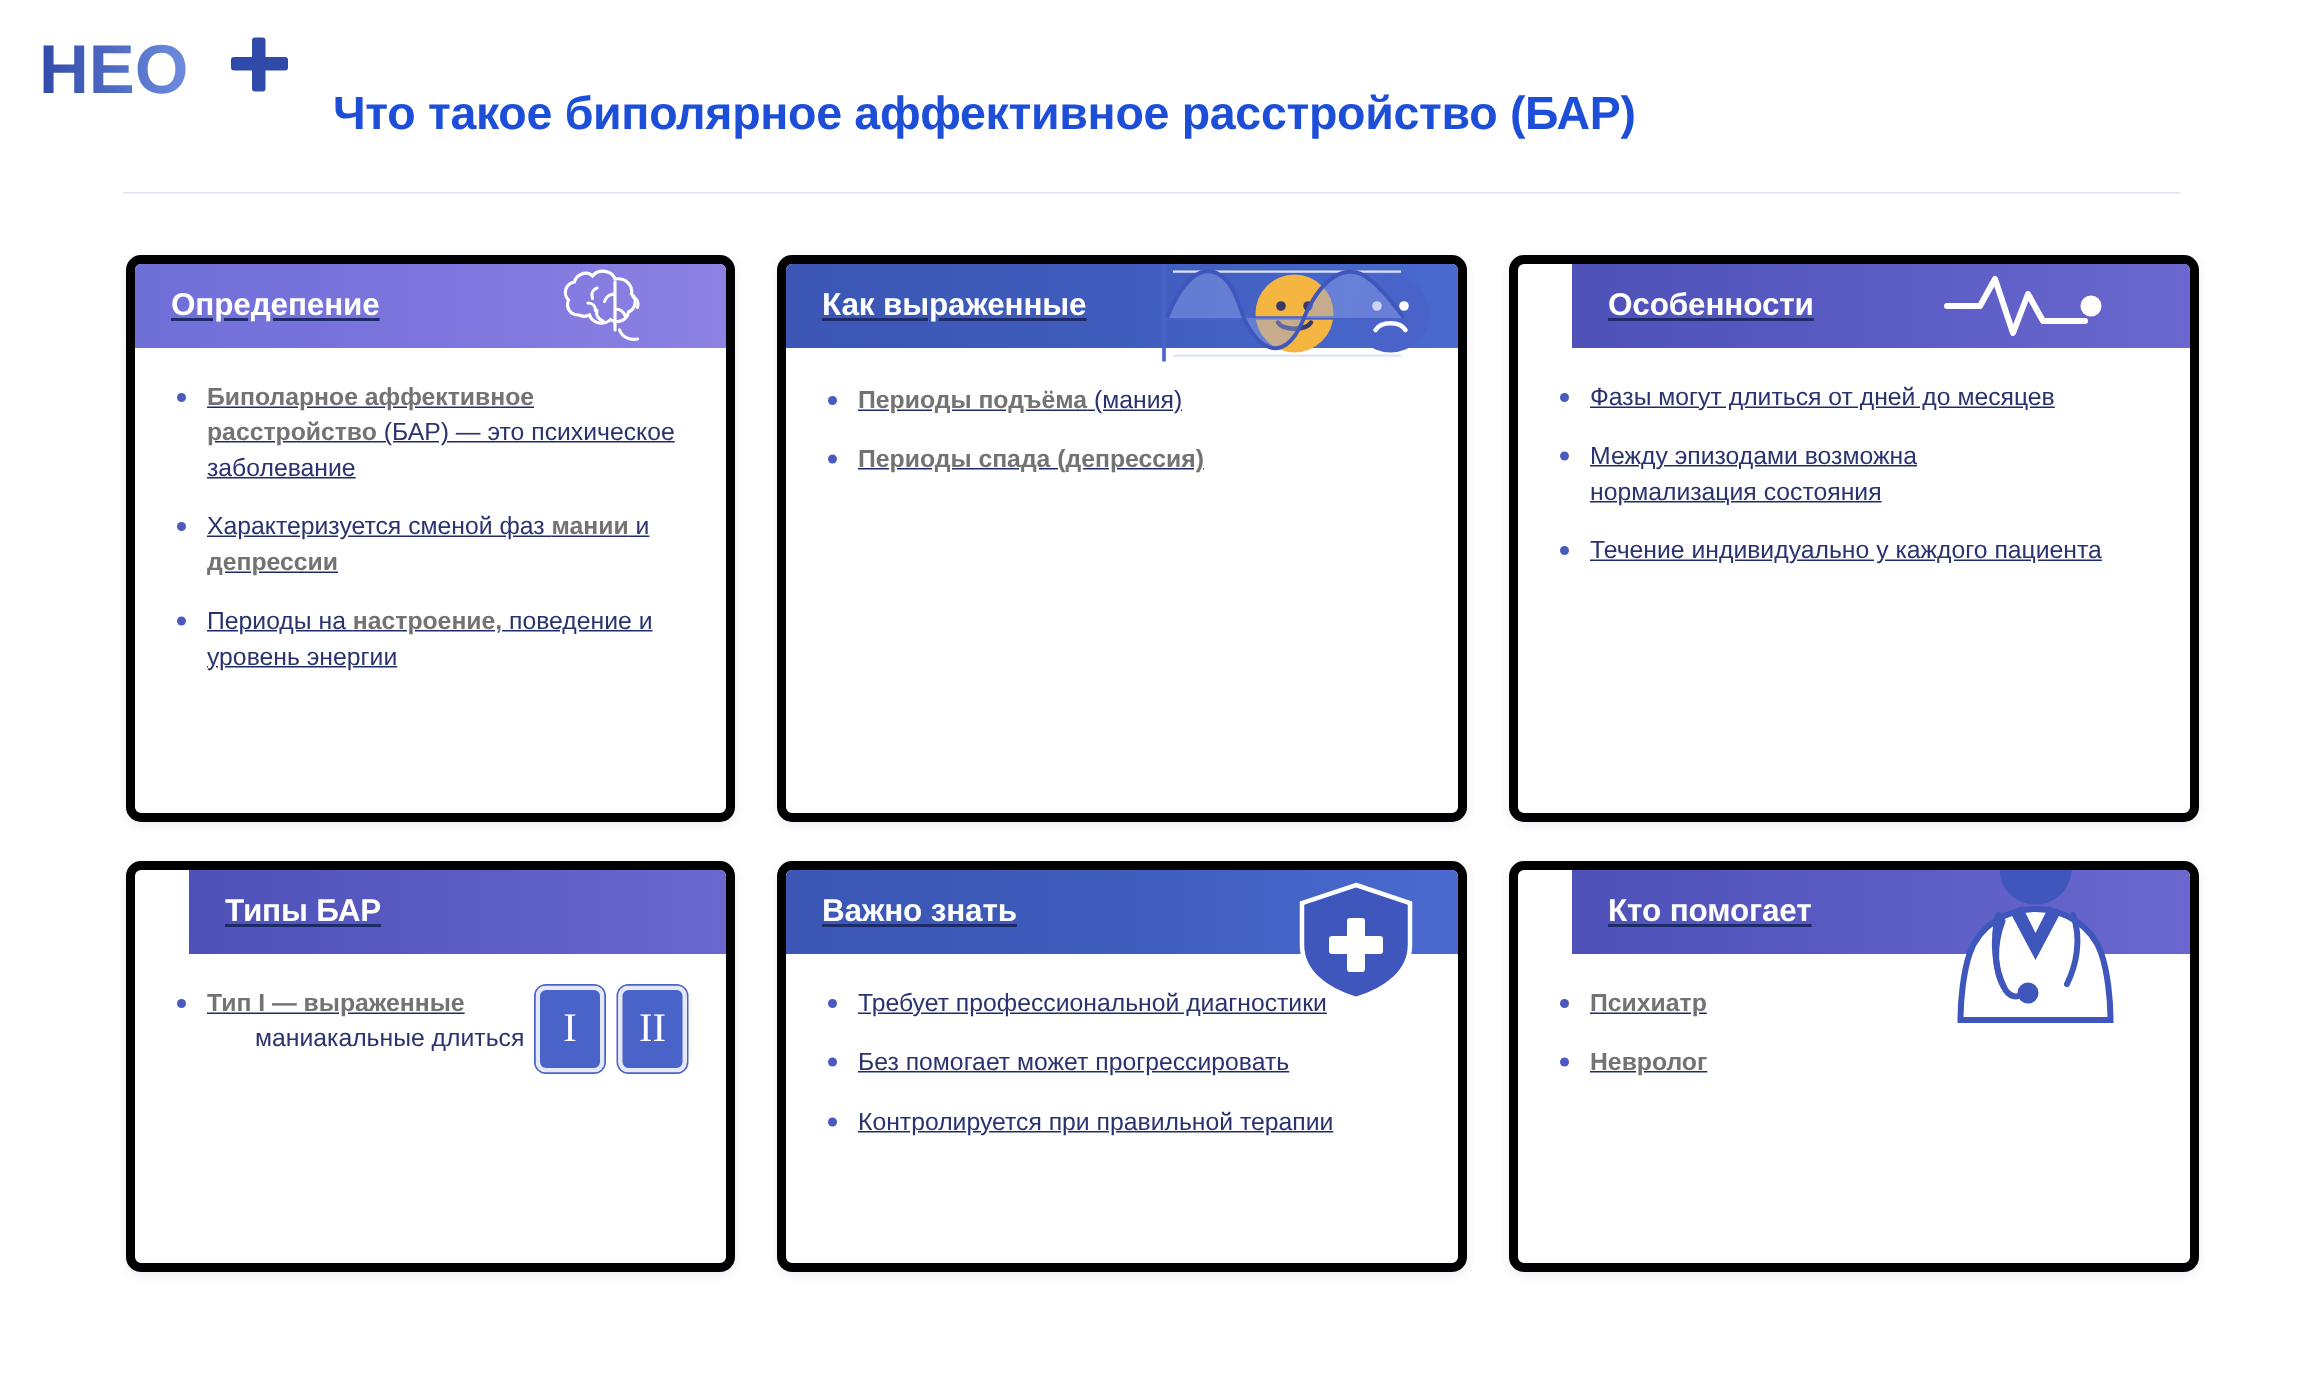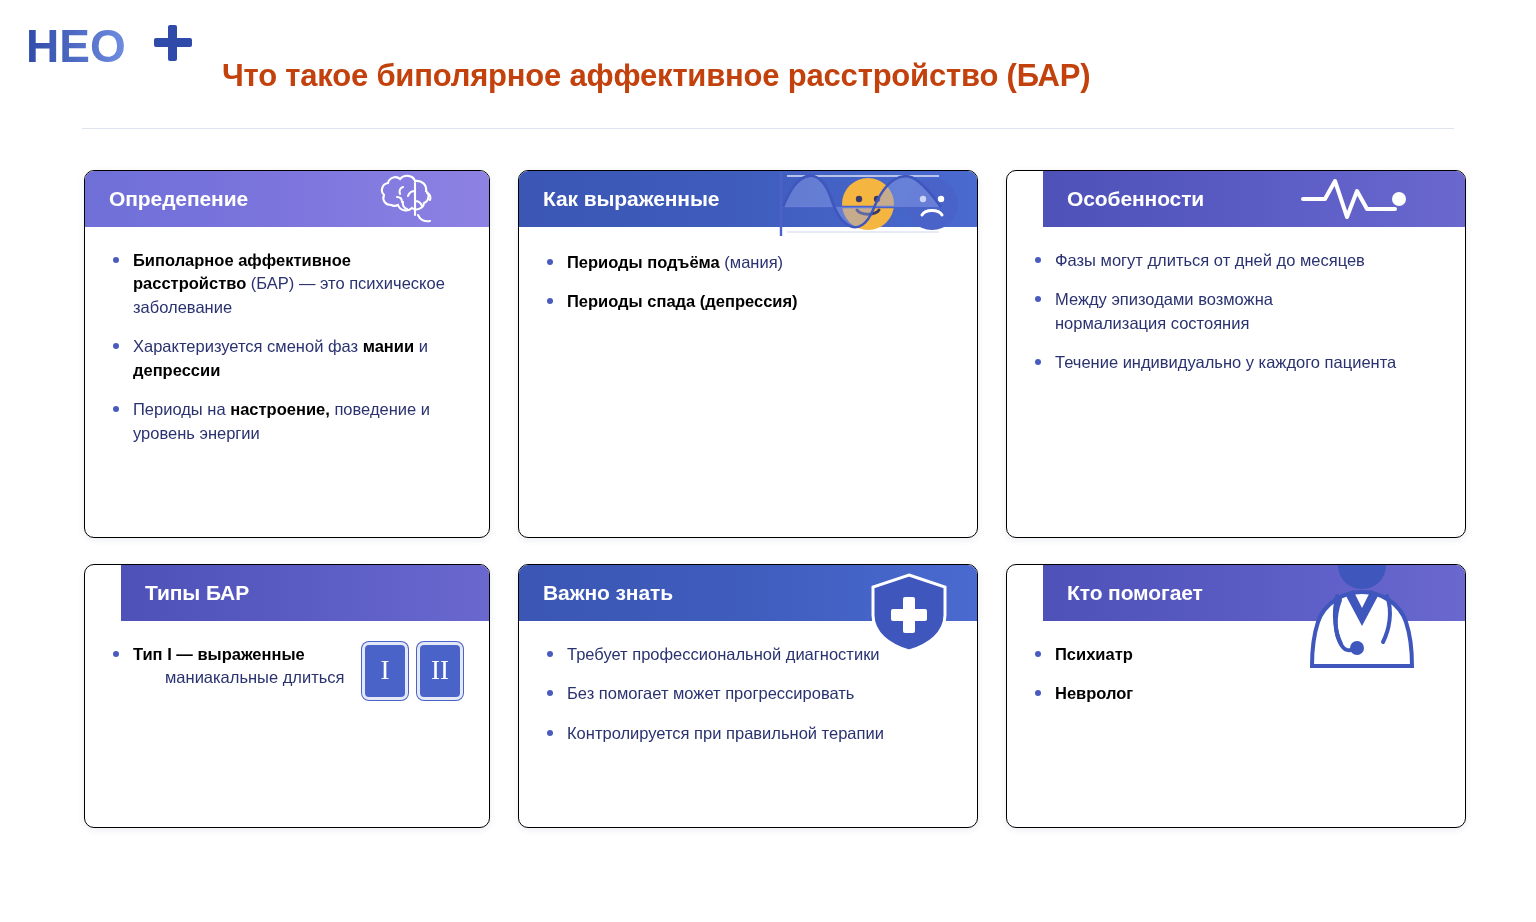--- a/index.html
+++ b/index.html
@@ -27,21 +27,21 @@
     top: 20px;
     width: 180px;
     height: 56px;
   }
   .page-title {
     position: absolute;
     left: 222px;
     top: 58px;
     font-size: 31px;
     font-weight: bold;
-    color: #c2410c;
+    color: #1d4ed8;
     letter-spacing: -0.2px;
     white-space: nowrap;
   }
   .header-rule {
     position: absolute;
     left: 82px;
     top: 128px;
     width: 1372px;
     height: 1px;
     background: #dfe3f2;
@@ -53,25 +53,26 @@
     left: 84px;
     top: 170px;
     width: 1372px;
     display: grid;
     grid-template-columns: 406px 460px 460px;
     grid-column-gap: 28px;
     grid-row-gap: 26px;
   }
   .card {
     background: #ffffff;
-    border: 1px solid #000000;
+    border: 6px solid #000000;
     border-radius: 10px;
     box-shadow: 0 2px 7px rgba(40,55,120,0.09);
     overflow: hidden;
     position: relative;
+    text-decoration: underline;
   }
   .card-row1 { height: 366px; }
   .card-row2 { height: 262px; }
 
   .card-head {
     height: 56px;
     background: linear-gradient(90deg, #6f6fd8 0%, #7b74dd 45%, #8d82e3 100%);
     position: relative;
     display: flex;
     align-items: center;
@@ -120,21 +121,21 @@
   ul.bullets li::before {
     content: "";
     position: absolute;
     left: 2px;
     top: 8px;
     width: 6px;
     height: 6px;
     border-radius: 50%;
     background: #4a5bc0;
   }
-  ul.bullets li b { font-weight: bold; color: #000000; }
+  ul.bullets li b { font-weight: bold; color: #737373; }
   .indent { display: inline-block; padding-left: 32px; }
 
   .wide li { font-size: 16.5px; }
   .card-2 .card-body { padding-top: 24px; }
 
   
   .wave-box {
     position: absolute;
     right: 18px;
     bottom: 92px;

